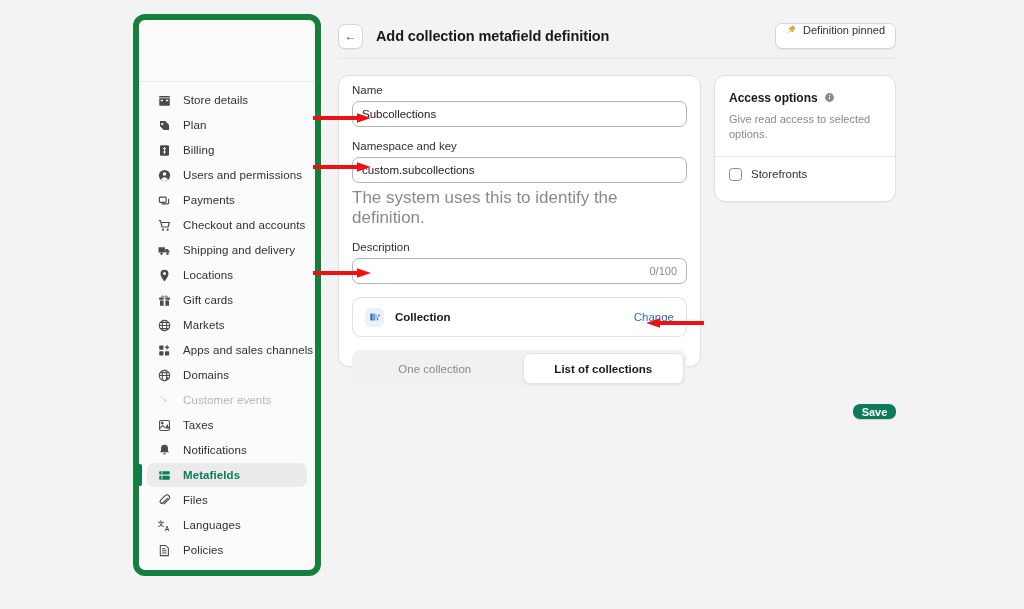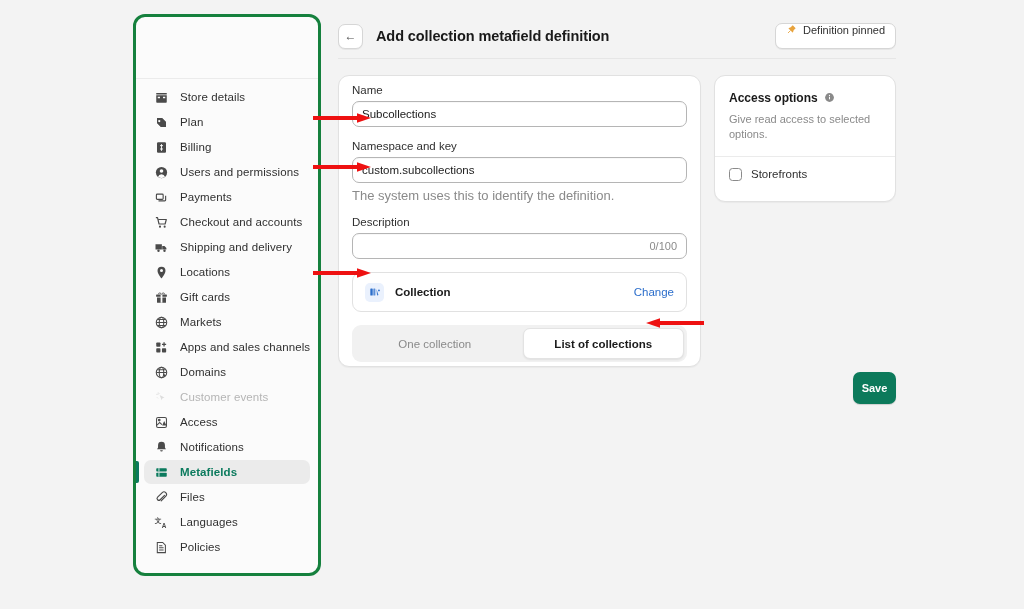--- a/index.html
+++ b/index.html
@@ -9,21 +9,21 @@
     font-family: "Liberation Sans", sans-serif;
     -webkit-font-smoothing: antialiased;
   }
   .page { position: relative; width: 1024px; height: 609px; overflow: hidden; }
 
   
   .sidebar {
     position: absolute; left: 133px; top: 14px;
     width: 188px; height: 562px;
     background: #fbfbfb;
-    border: 3px solid #15803d;
+    border: 6px solid #15803d;
     border-radius: 12px;
     overflow: hidden;
   }
   .sidebar-head { height: 62px; border-bottom: 1px solid #ebebeb; }
   .nav { padding: 6px 8px 8px 8px; }
   .nav-item {
     display: flex; align-items: center; gap: 11px;
     height: 24px; margin-bottom: 1px;
     padding: 0 8px 0 10px;
     border-radius: 7px;
@@ -85,21 +85,21 @@
   .field-label { font-size: 11.5px; color: #303030; margin-bottom: 5px; }
   .input {
     width: 100%; height: 26px;
     border: 1px solid #b5b5b5; border-radius: 7px;
     background: #fff; padding: 0 9px;
     display: flex; align-items: center;
     font-size: 11.5px; color: #1a1a1a;
     box-shadow: inset 0 1px 1px rgba(0,0,0,.03);
   }
   .input .counter { margin-left: auto; color: #8a8a8a; font-size: 11px; }
-  .help-text { font-size: 13px; color: #8a8a8a; margin-top: 5px; }
+  .help-text { font-size: 17px; color: #8a8a8a; margin-top: 5px; }
 
   .type-card {
     border: 1px solid #e1e1e1; border-radius: 9px;
     height: 40px; padding: 0 12px;
     display: flex; align-items: center; gap: 11px;
     margin-top: 2px;
   }
   .type-icon {
     width: 19px; height: 19px; border-radius: 5px; background: #eaf1fd;
     display: flex; align-items: center; justify-content: center;
@@ -133,21 +133,21 @@
   .access-div { height: 1px; background: #ebebeb; }
   .access-row { padding: 11px 14px; display: flex; align-items: center; gap: 9px; }
   .checkbox {
     width: 13px; height: 13px; border: 1.4px solid #8a8a8a;
     border-radius: 3.5px; background: #fff; flex: 0 0 13px;
   }
   .cb-label { font-size: 11.5px; color: #303030; }
 
   
   .save-btn {
-    position: absolute; left: 853px; top: 372px; width: 43px; height: 32px;
+    position: absolute; left: 853px; top: 404px; width: 43px; height: 15px;
     background: #0c7a5b; border-radius: 7px;
     display: flex; align-items: center; justify-content: center;
     color: #fff; font-size: 11px; font-weight: 600;
     box-shadow: 0 1px 1px rgba(0,0,0,.15);
   }
 
   
   .arrow { position: absolute; height: 12px; }
   .arrow svg { display: block; overflow: visible; }
 </style>
@@ -302,21 +302,21 @@
 
       <div class="nav-item">
         <span class="ico">
             <svg viewBox="0 0 20 20" fill="none" stroke="#4a4a4a" stroke-width="1.4">
               <rect x="3.4" y="3.4" width="13.2" height="13.2" rx="2"></rect>
               <path d="M4 13.6 7.6 10l3 2.8"></path>
               <path d="M12 13.4 13.6 9.6l1.8 3.8z" fill="#4a4a4a"></path>
               <circle cx="7" cy="6.8" r="1.1" fill="#4a4a4a"></circle>
             </svg>
           </span>
-        <span class="label">Access</span>
+        <span class="label">Taxes</span>
       </div>
 
       <div class="nav-item">
         <span class="ico">
             <svg viewBox="0 0 20 20" fill="#4a4a4a">
               <path d="M10 2.4a4.6 4.6 0 0 0-4.6 4.6v3l-1.3 2.4h11.8L14.6 10V7A4.6 4.6 0 0 0 10 2.4z"></path>
               <path d="M8.2 13.6a1.8 1.8 0 0 0 3.6 0z"></path>
             </svg>
           </span>
         <span class="label">Notifications</span>

